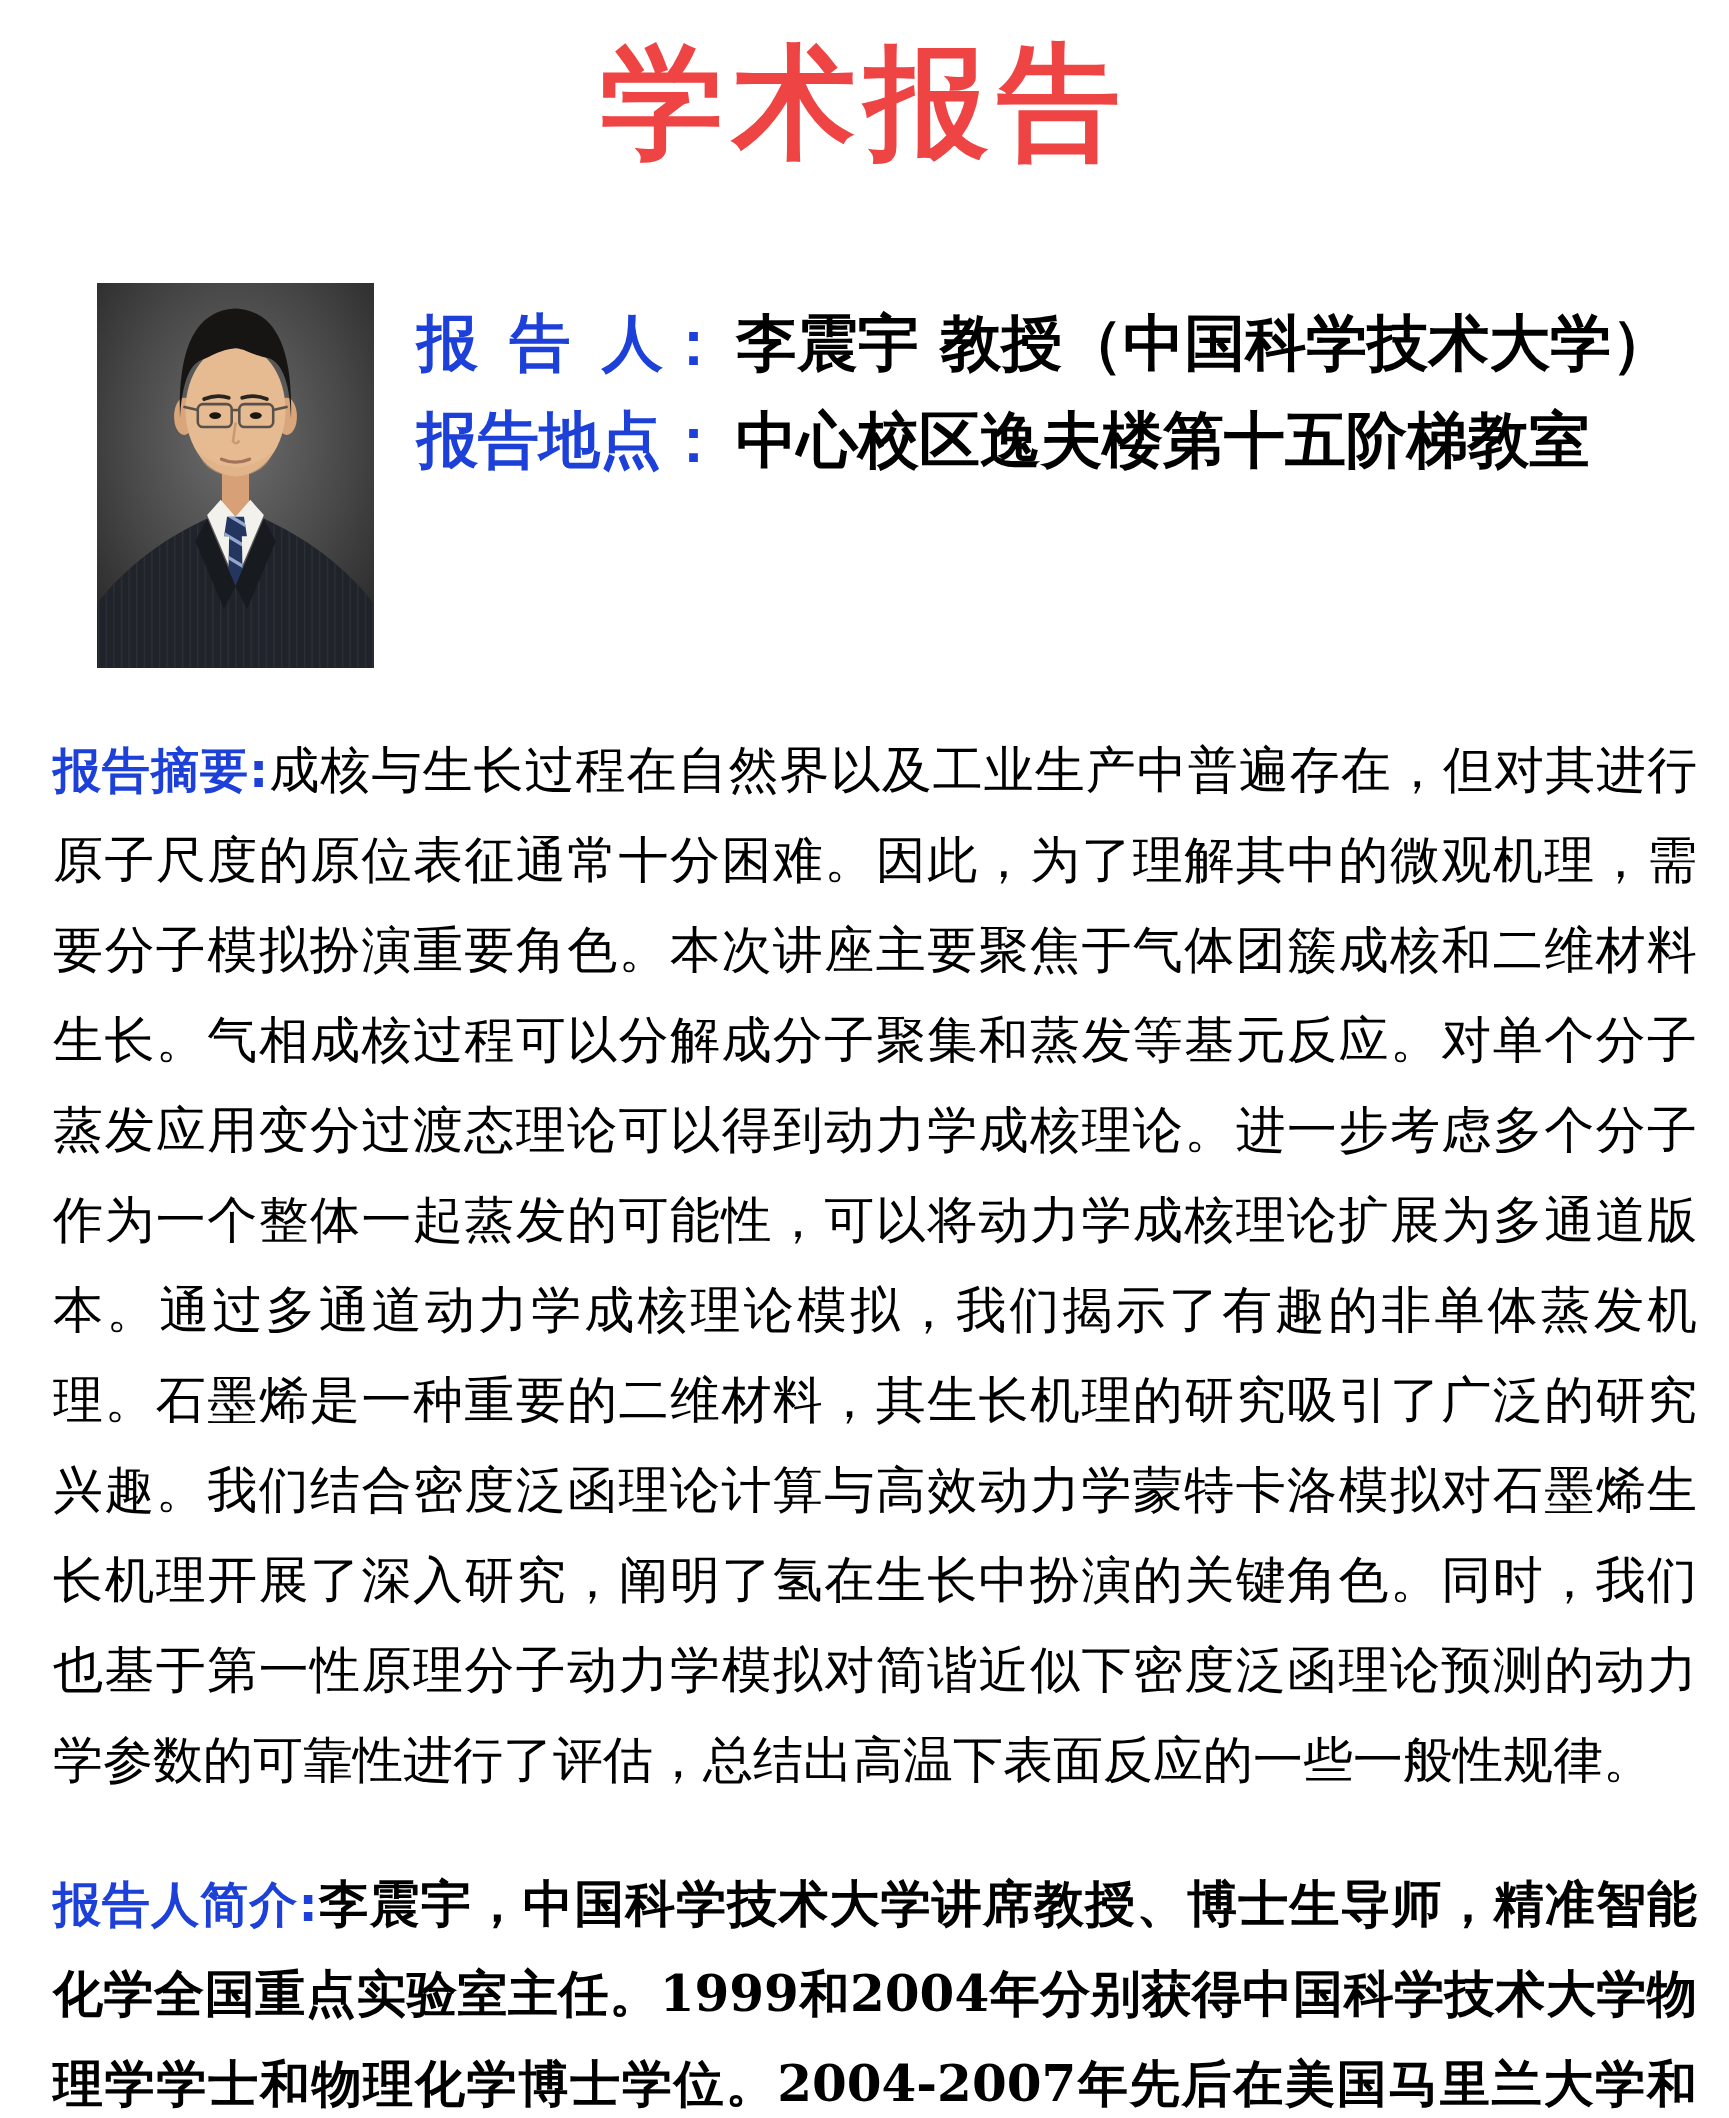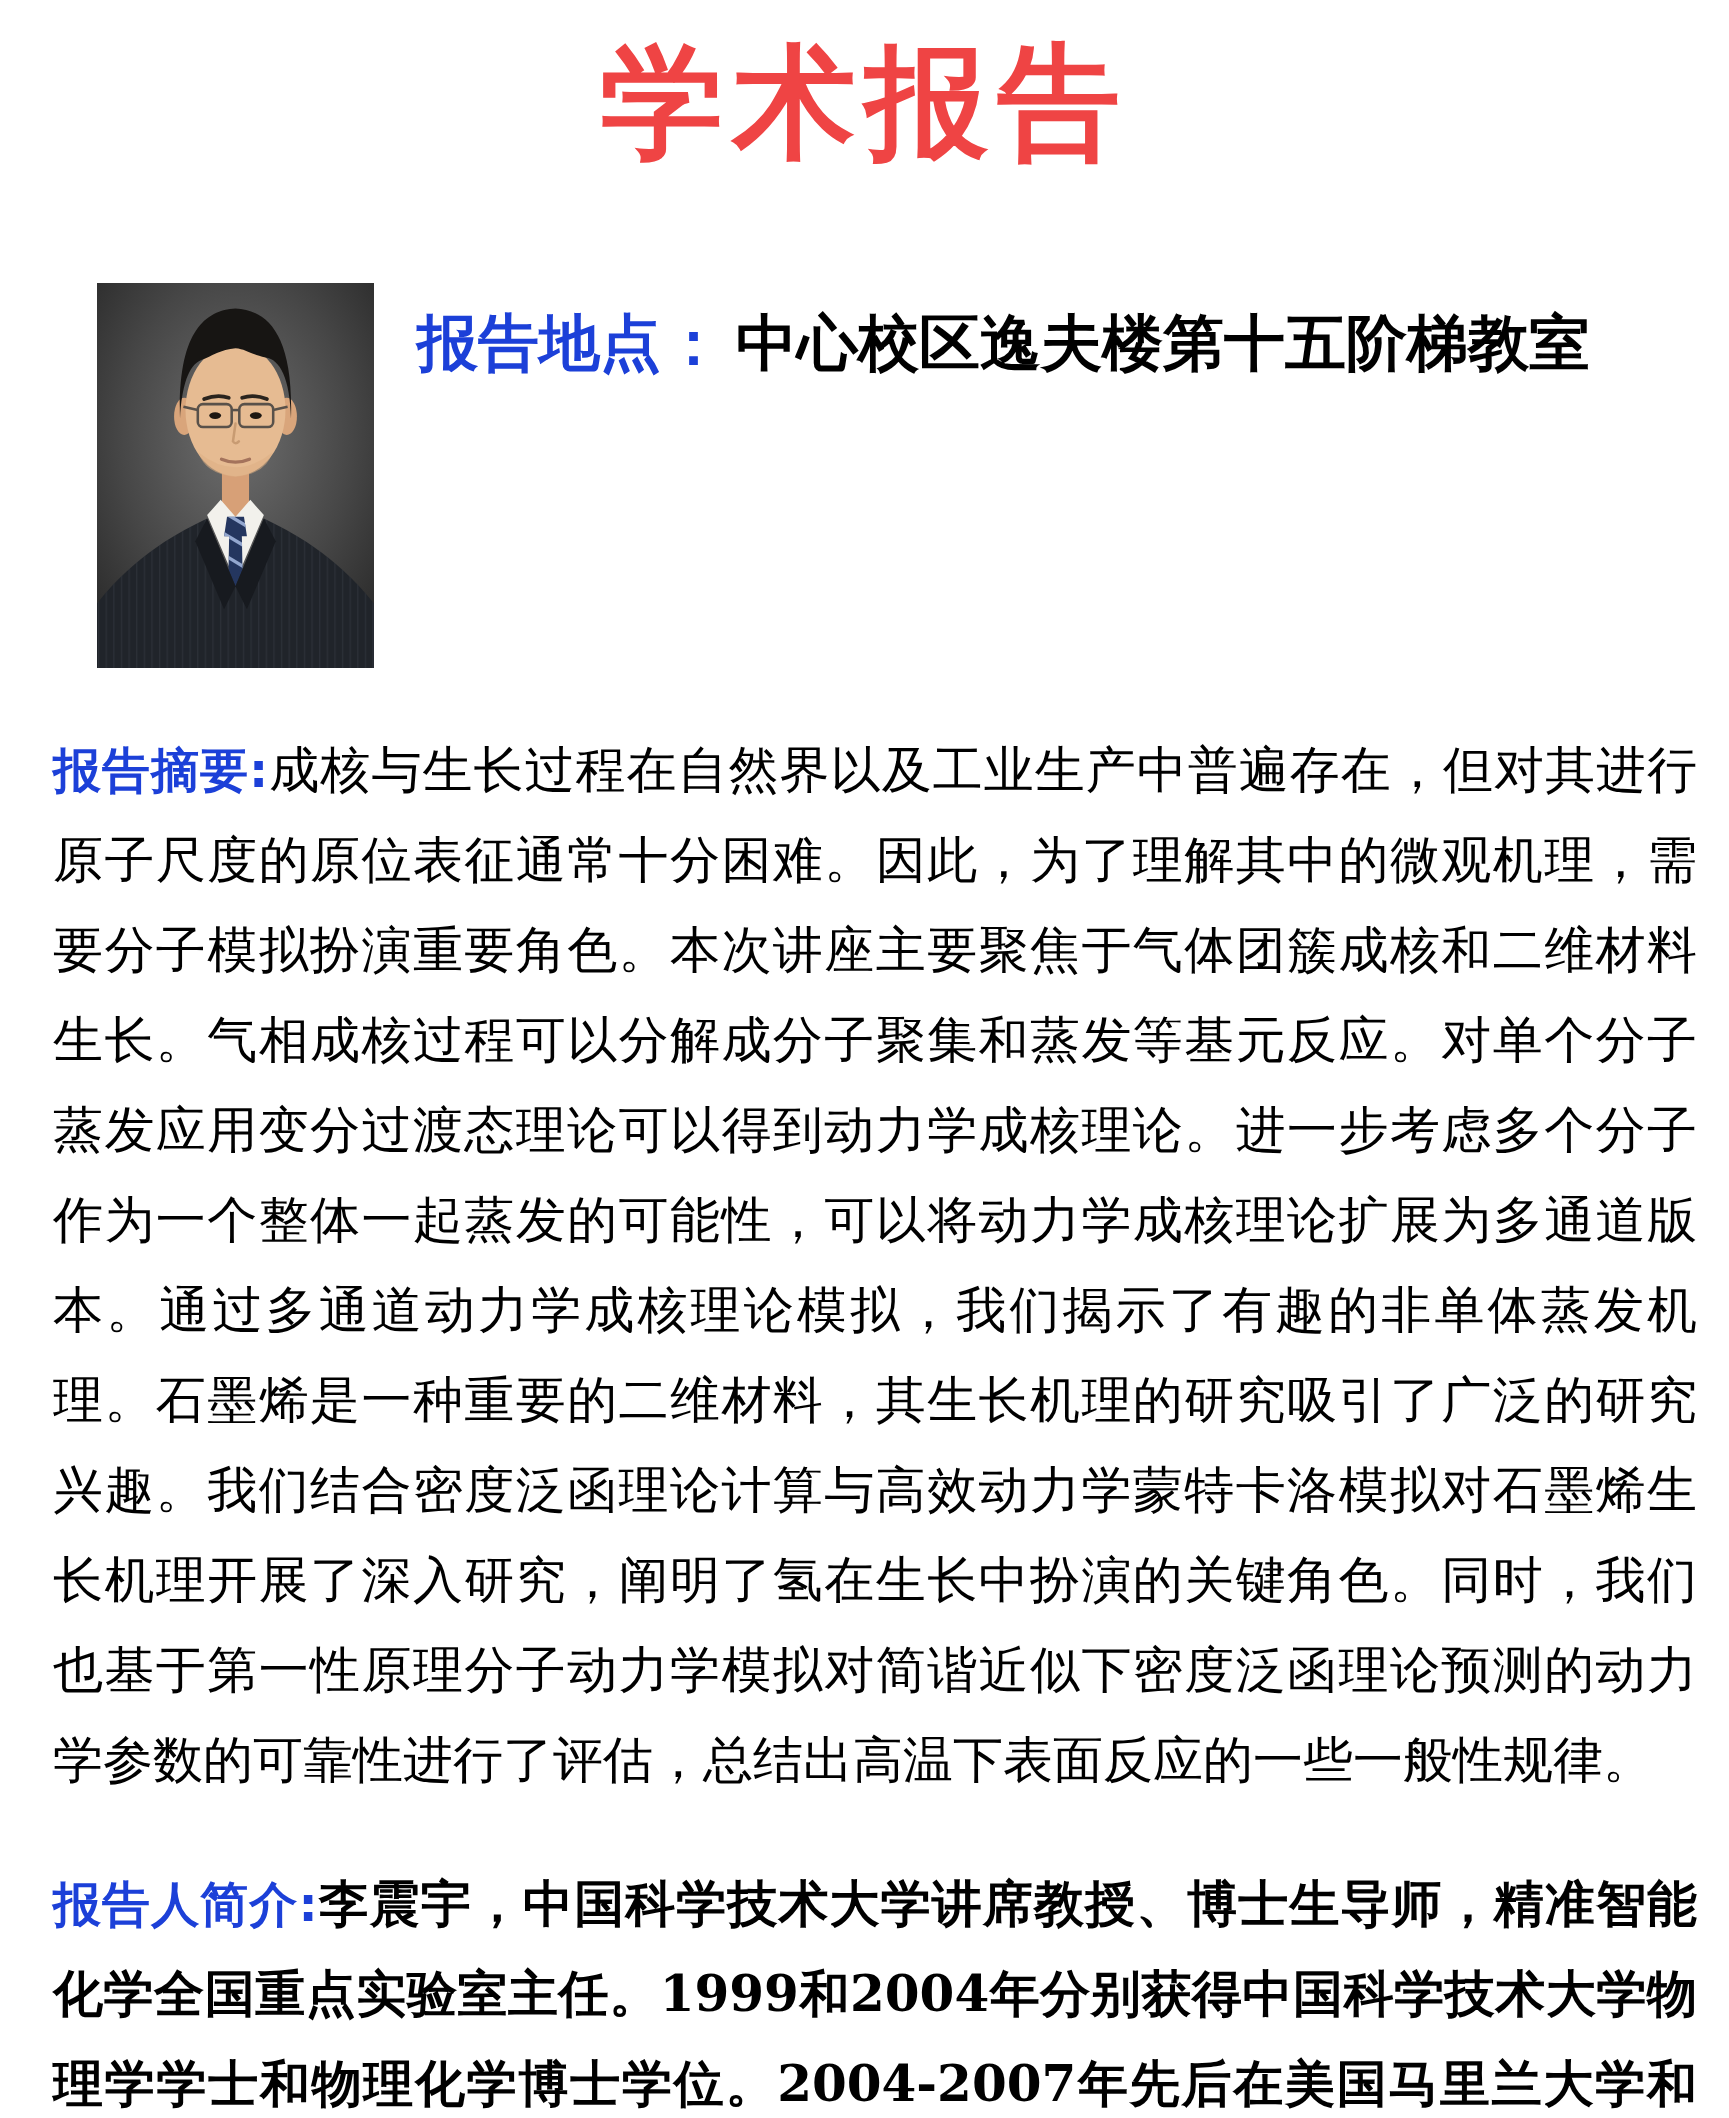--- a/index.html
+++ b/index.html
@@ -158,20 +158,23 @@
         <path d="M-4,913 L-4,762 C90,640 198,586 260,556 L327,716 L394,556 C456,586 564,640 658,762 L658,913 Z" fill="#20242a"></path>
         <path d="M-4,913 L-4,762 C90,640 198,586 260,556 L327,716 L394,556 C456,586 564,640 658,762 L658,913 Z" fill="url(#pin)" opacity="0.5"></path>
         <path d="M260,556 L327,716 L300,770 L232,610 Z" fill="#171a1f"></path>
         <path d="M394,556 L327,716 L354,770 L422,610 Z" fill="#171a1f"></path>
       </g>
     </svg>
   </div>
 
   <div class="info">
     <div class="irow">
+      <span class="ilabel spread">报告人</span><span class="icolon">：</span><span class="ival">李震宇 教授（中国科学技术大学）</span>
+    </div>
+    <div class="irow">
       <span class="ilabel">报告地点</span><span class="icolon">：</span><span class="ival">中心校区逸夫楼第十五阶梯教室</span>
     </div>
   </div>
 
   <p class="para abstract"><span class="plabel">报告摘要</span><span class="plabel">:</span><span class="ptext">成核与生长过程在自然界以及工业生产中普遍存在，但对其进行原子尺度的原位表征通常十分困难。因此，为了理解其中的微观机理，需要分子模拟扮演重要角色。本次讲座主要聚焦于气体团簇成核和二维材料生长。气相成核过程可以分解成分子聚集和蒸发等基元反应。对单个分子蒸发应用变分过渡态理论可以得到动力学成核理论。进一步考虑多个分子作为一个整体一起蒸发的可能性，可以将动力学成核理论扩展为多通道版本。通过多通道动力学成核理论模拟，我们揭示了有趣的非单体蒸发机理。石墨烯是一种重要的二维材料，其生长机理的研究吸引了广泛的研究兴趣。我们结合密度泛函理论计算与高效动力学蒙特卡洛模拟对石墨烯生长机理开展了深入研究，阐明了氢在生长中扮演的关键角色。同时，我们也基于第一性原理分子动力学模拟对简谐近似下密度泛函理论预测的动力学参数的可靠性进行了评估，总结出高温下表面反应的一些一般性规律。</span></p>
 
   <p class="para bio"><span class="plabel">报告人简介</span><span class="plabel">:</span><span class="ptext"><span class="seg-n">李震宇，中国科学技术大学讲席教授、博士生导师，精准智能化学全国重点实验室主任。</span><span class="seg-b">1999</span><span class="seg-n">和</span><span class="seg-b">2004</span><span class="seg-n">年分别获得中国科学技术大学物理学学士和物理化学博士学位。</span><span class="seg-b">2004-2007</span><span class="seg-n">年先后在美国马里兰大学和加州大学欧文分校从事博士后研究。</span></span></p>
 
 </div>
 

